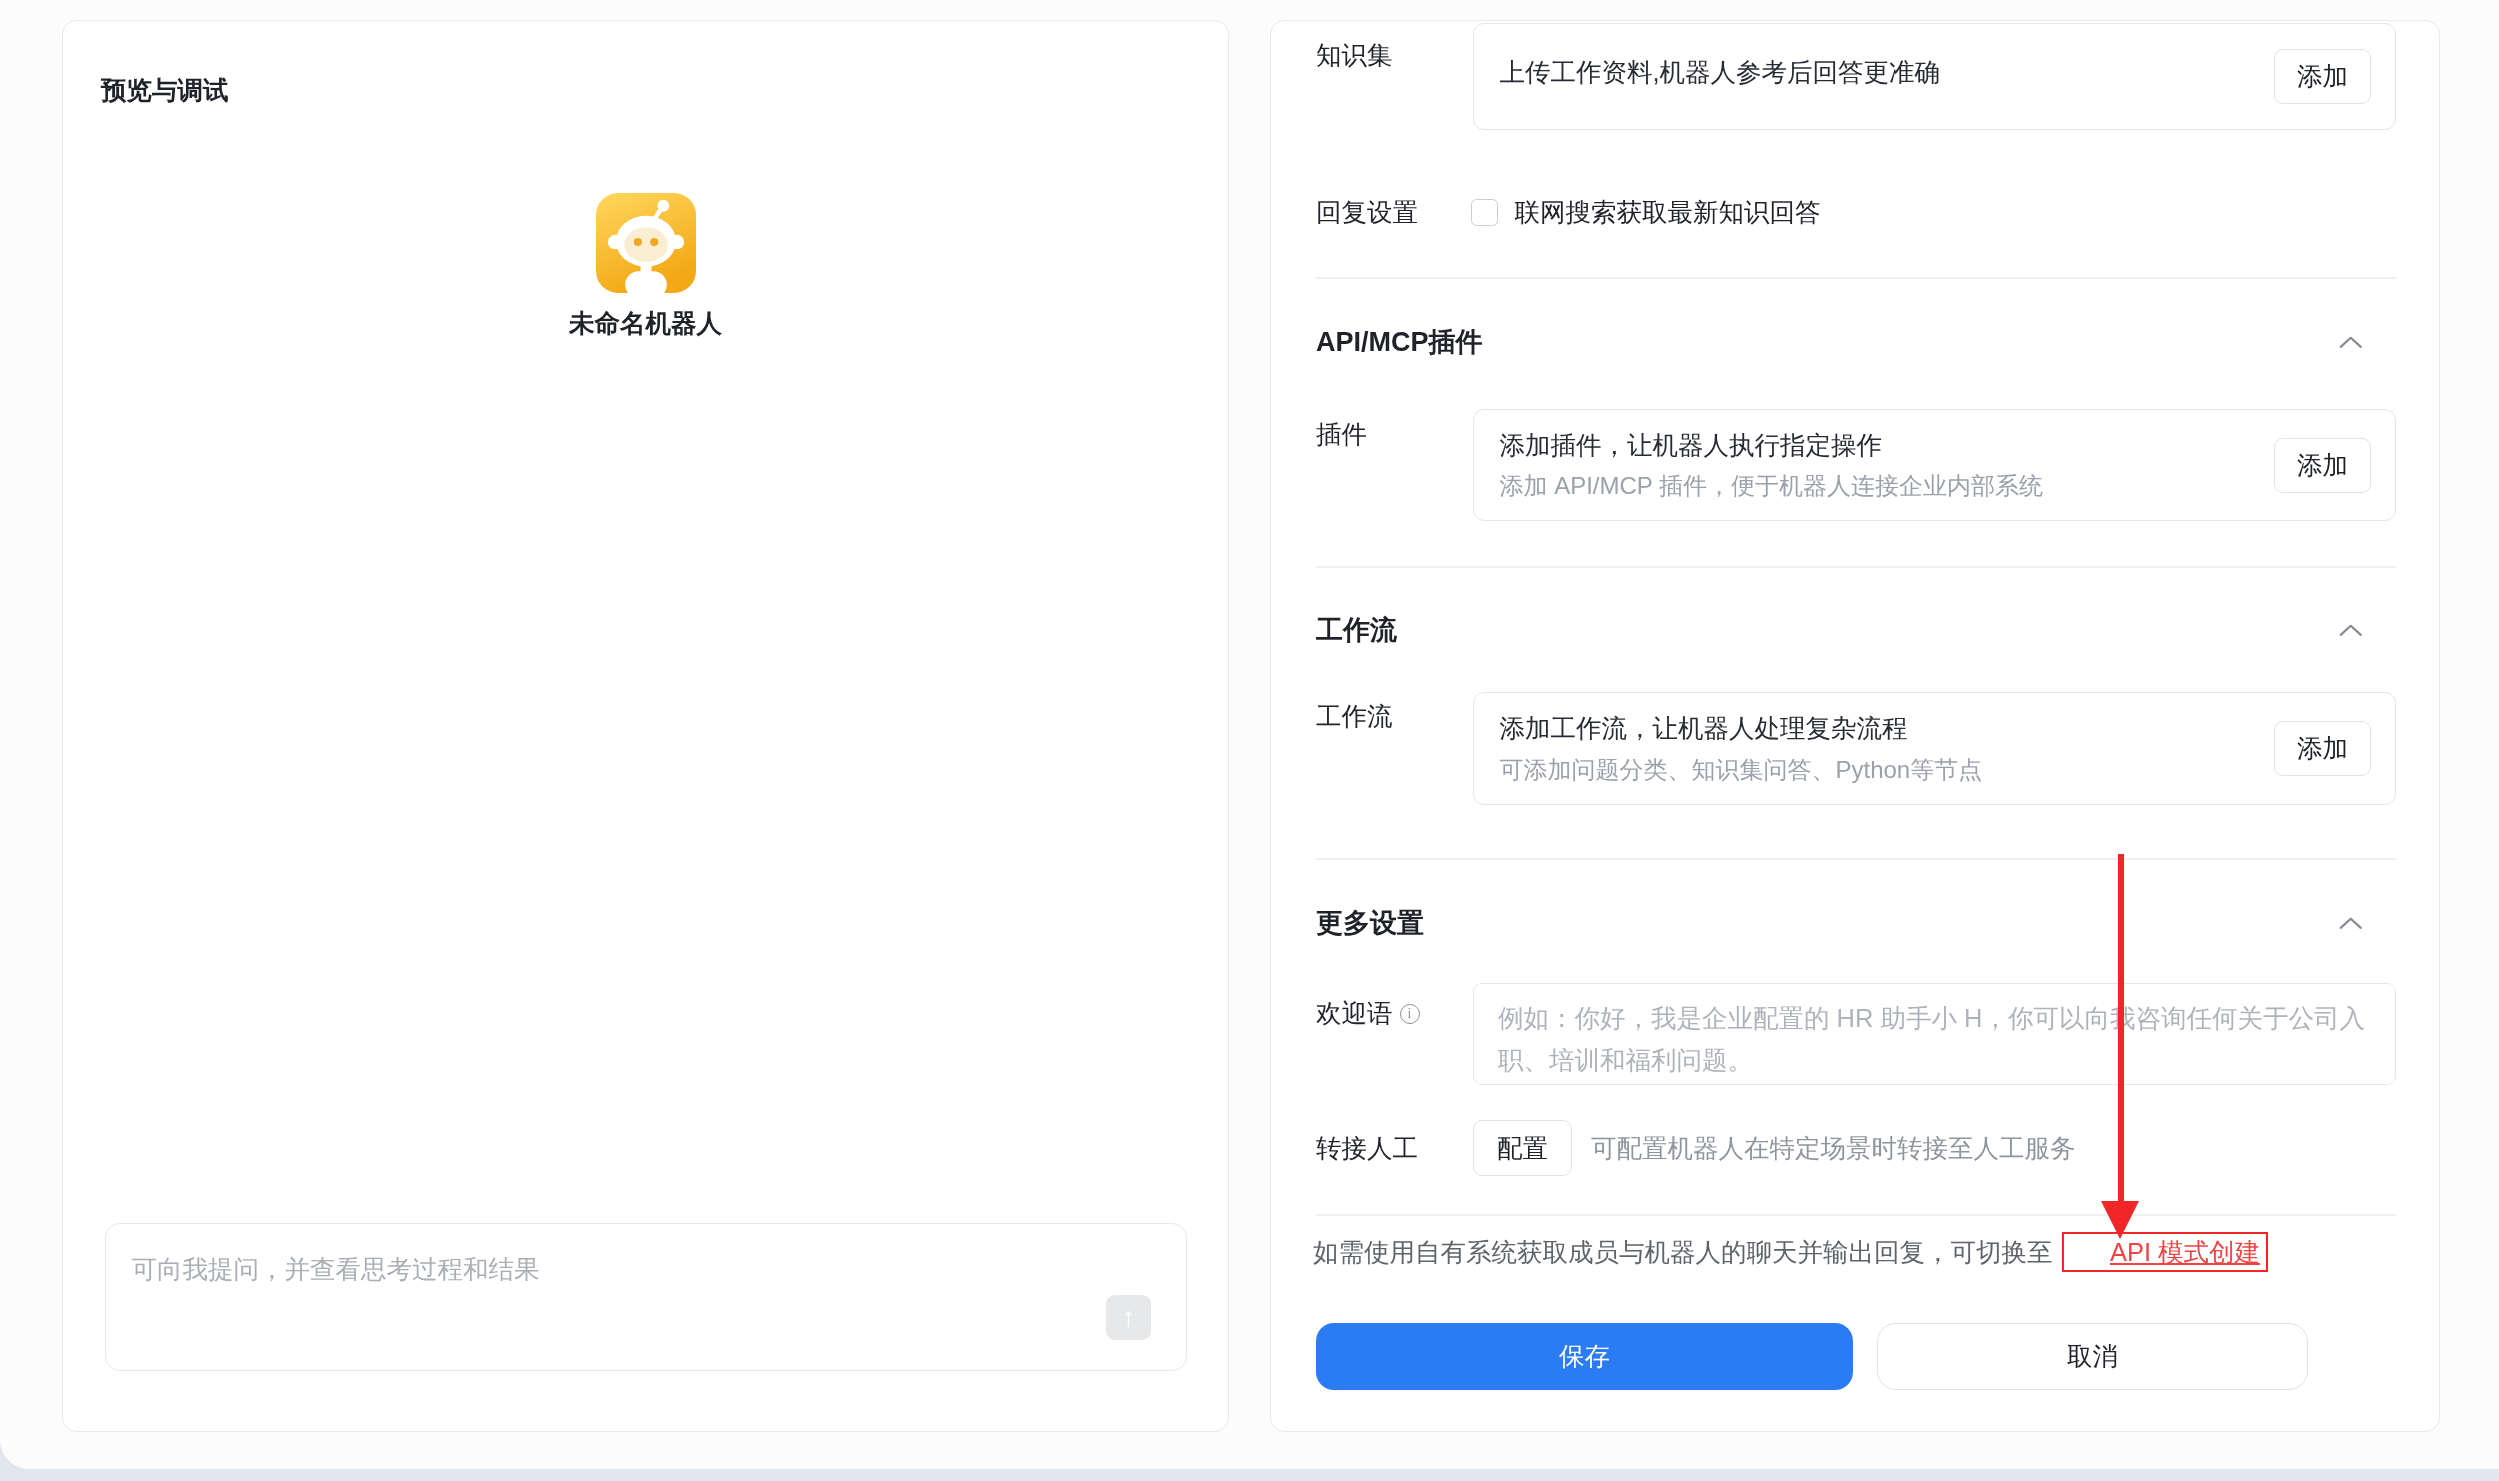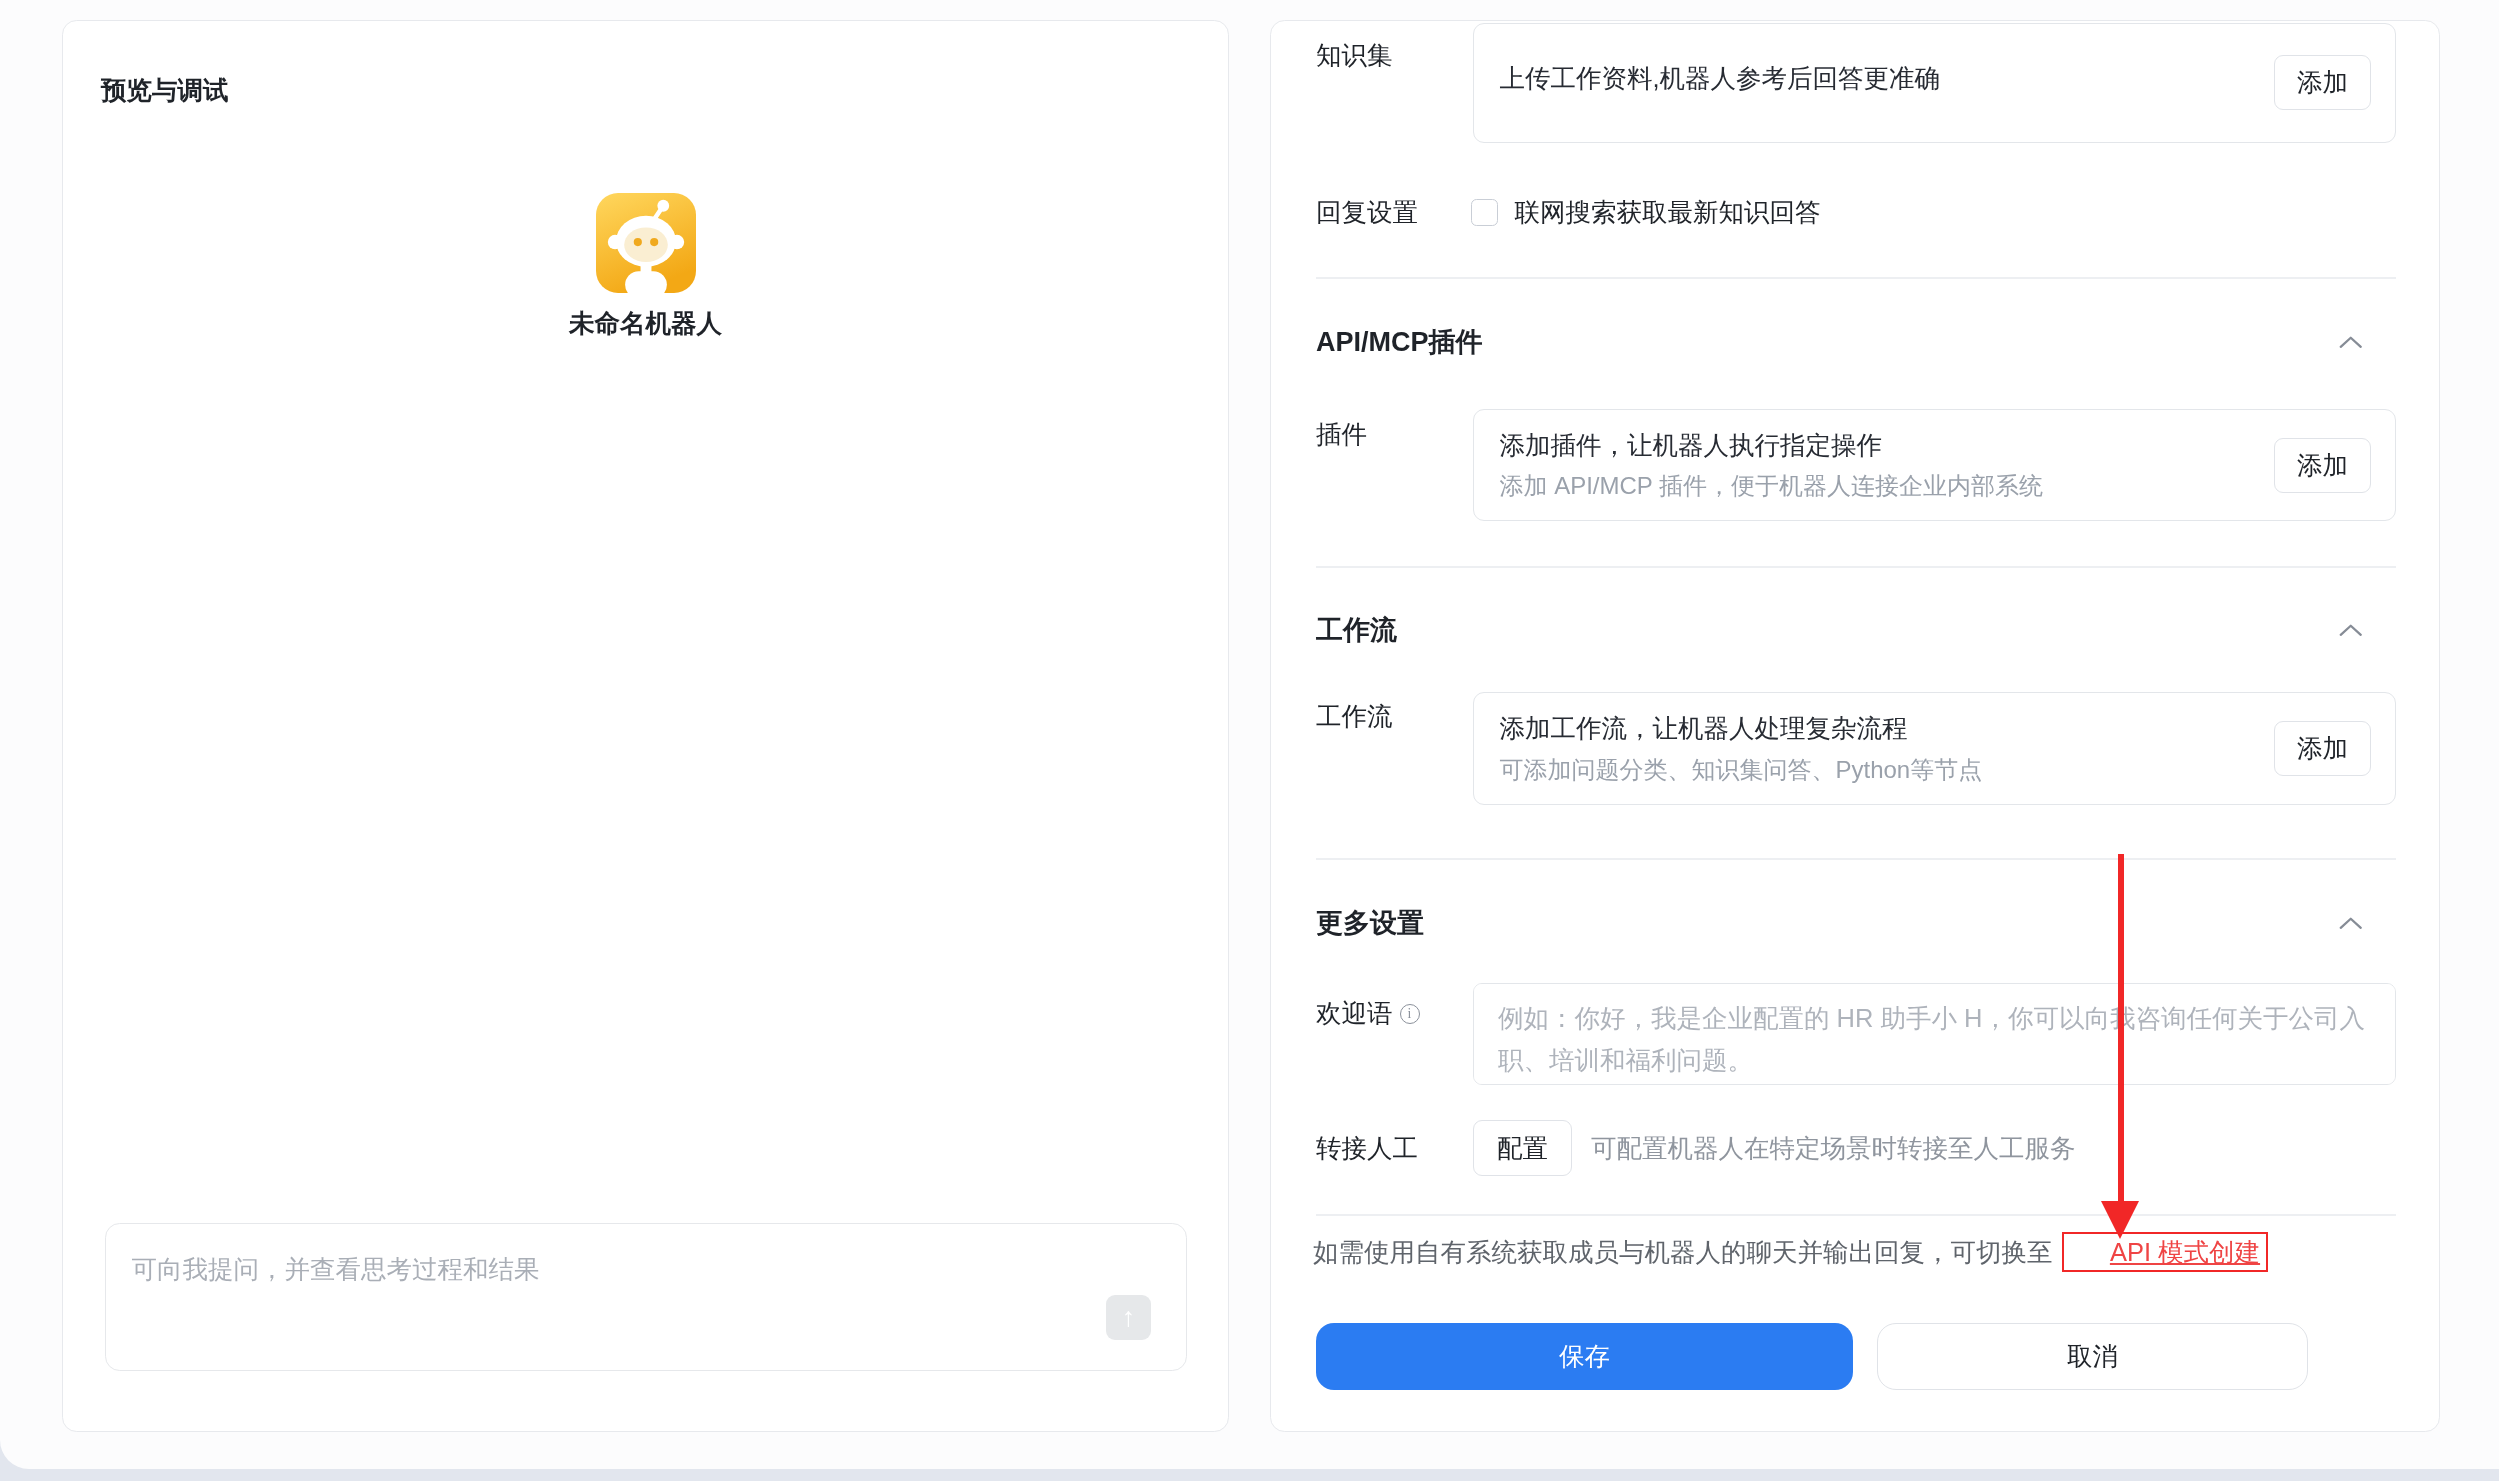--- a/index.html
+++ b/index.html
@@ -44,21 +44,21 @@
   .lbl-plugin{top:397px;}
   .lbl-workflow{top:679px;}
   .lbl-welcome{top:976px;display:flex;align-items:center;gap:7px;}
   .lbl-handoff{top:1111px;}
 
   .row-box{
     position:absolute;left:202px;width:923px;box-sizing:border-box;
     border:1.8px solid #e3e6ea;border-radius:11px;background:#fff;
     display:flex;align-items:center;
   }
-  .box-knowledge{top:1.8px;height:120px;gap:32px;}
+  .box-knowledge{top:1.8px;height:107px;gap:32px;}
   .box-plugin{top:388px;height:112px;}
   .box-workflow{top:671px;height:113px;}
   .box-text{flex:1;padding:0 25.5px;min-width:0;}
   .box-title{font-size:25.5px;line-height:33px;color:#272b33;margin-bottom:8.2px;white-space:nowrap;}
   .box-subtitle{font-size:24px;line-height:31px;color:#9aa1ab;white-space:nowrap;}
   .add-btn{
     flex:0 0 auto;margin-right:24px;min-width:97px;height:55px;
     background:#fff;border:1.8px solid #e0e3e8;border-radius:9px;
     font-size:25.5px;color:#1f2329;cursor:pointer;padding:0 18px;
     font-family:"Liberation Sans","DejaVu Sans",sans-serif;

